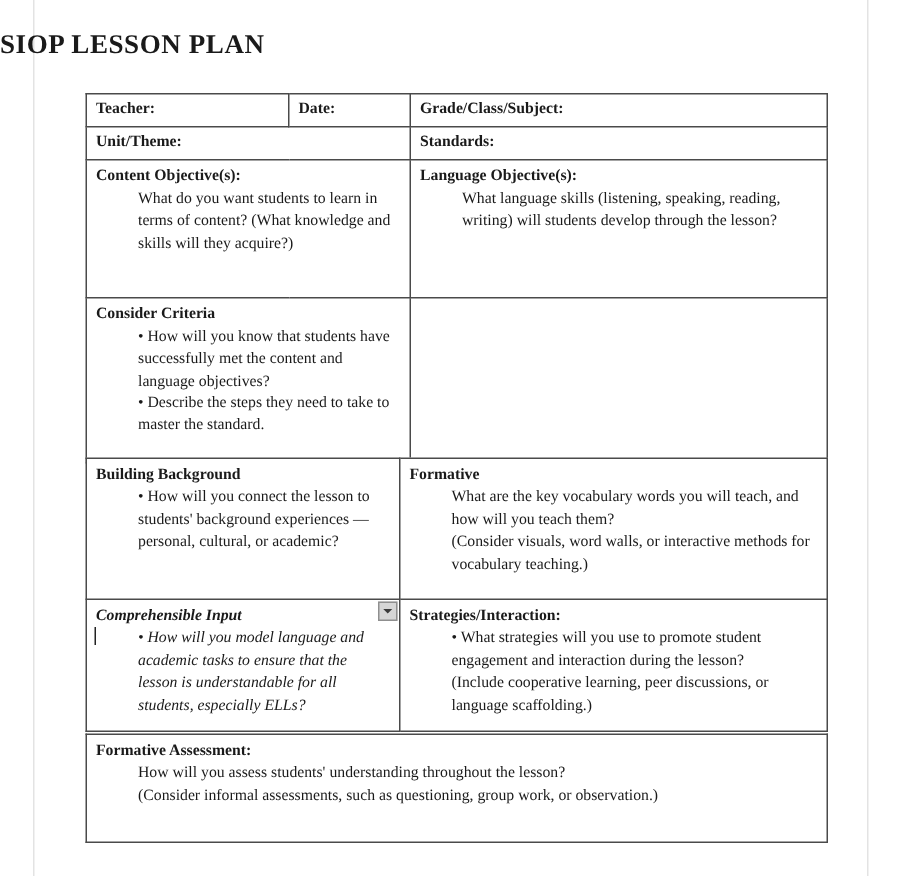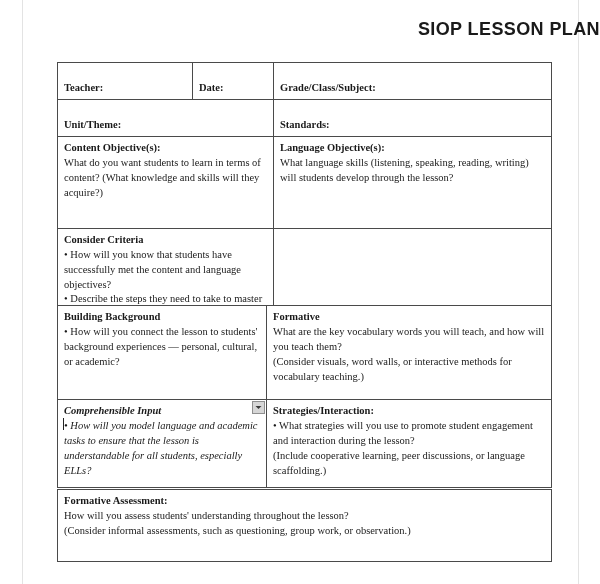--- a/index.html
+++ b/index.html
@@ -25,25 +25,25 @@
     background: #e3e3e3;
   }
   .page-guide.left  { left: 22px; }
   .page-guide.right { left: 578px; }
 
   .doc-title {
     position: absolute;
     top: 19px;
     left: 0;
     width: 600px;
-    text-align: right;
+    text-align: left;
     font-size: 18px;
     font-weight: bold;
     letter-spacing: 0.4px;
-    font-family: Liberation Sans, sans-serif;
+    font-family: Liberation Serif, serif;
   }
 
   
   .tbl {
     position: absolute;
     left: 57px;
     width: 494px;
     border-collapse: collapse;
     table-layout: fixed;
     background: #fff;
@@ -60,23 +60,24 @@
   #table-mid   { top: 305px; }
   #table-bot   { top: 489px; }
 
   .cell-head {
     font-weight: bold;
     display: block;
   }
   .cell-body {
     display: block;
     white-space: pre-line;
-  }
-
-  .row-thin td { height: 13px; padding-top: 18px; padding-bottom: 3px; }
+    margin-left: 28px;
+  }
+
+  .row-thin td { height: 13px; padding-top: 3px; padding-bottom: 3px; }
 
   .h-objective { height: 82px; font-family: Liberation Serif, serif; }
   .h-success   { height: 100px; }
   .h-bg        { height: 84px; font-family: Liberation Serif, serif; }
   .h-ci        { height: 78px; }
   .h-fa        { height: 62px; }
 
   
   .cell-ci { position: relative; font-style: italic; }
   .text-caret {

